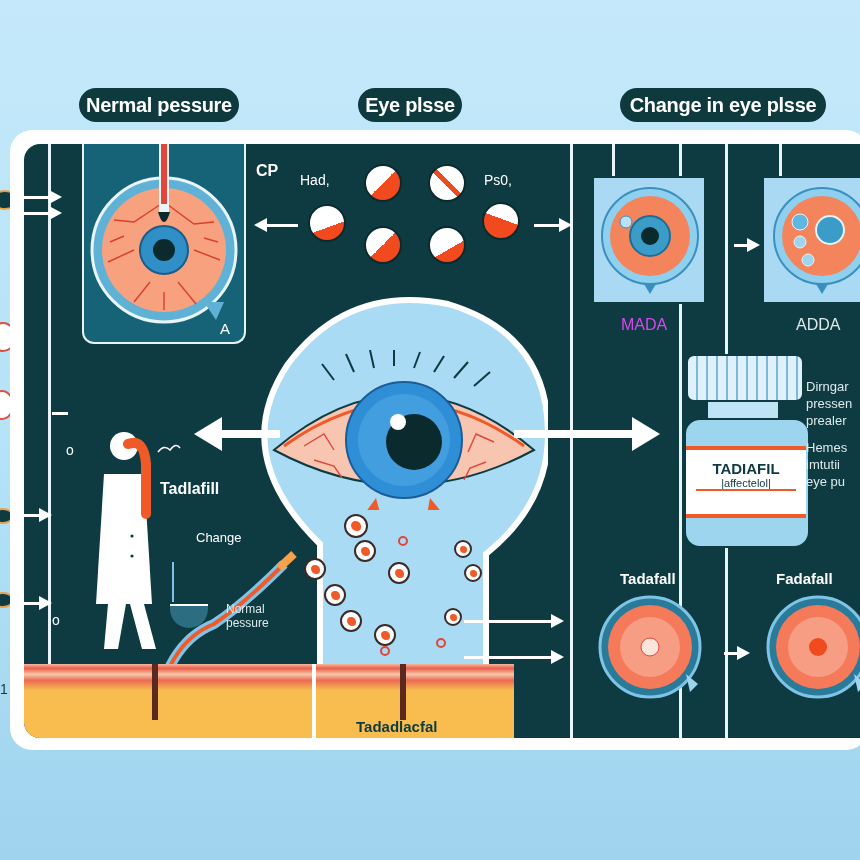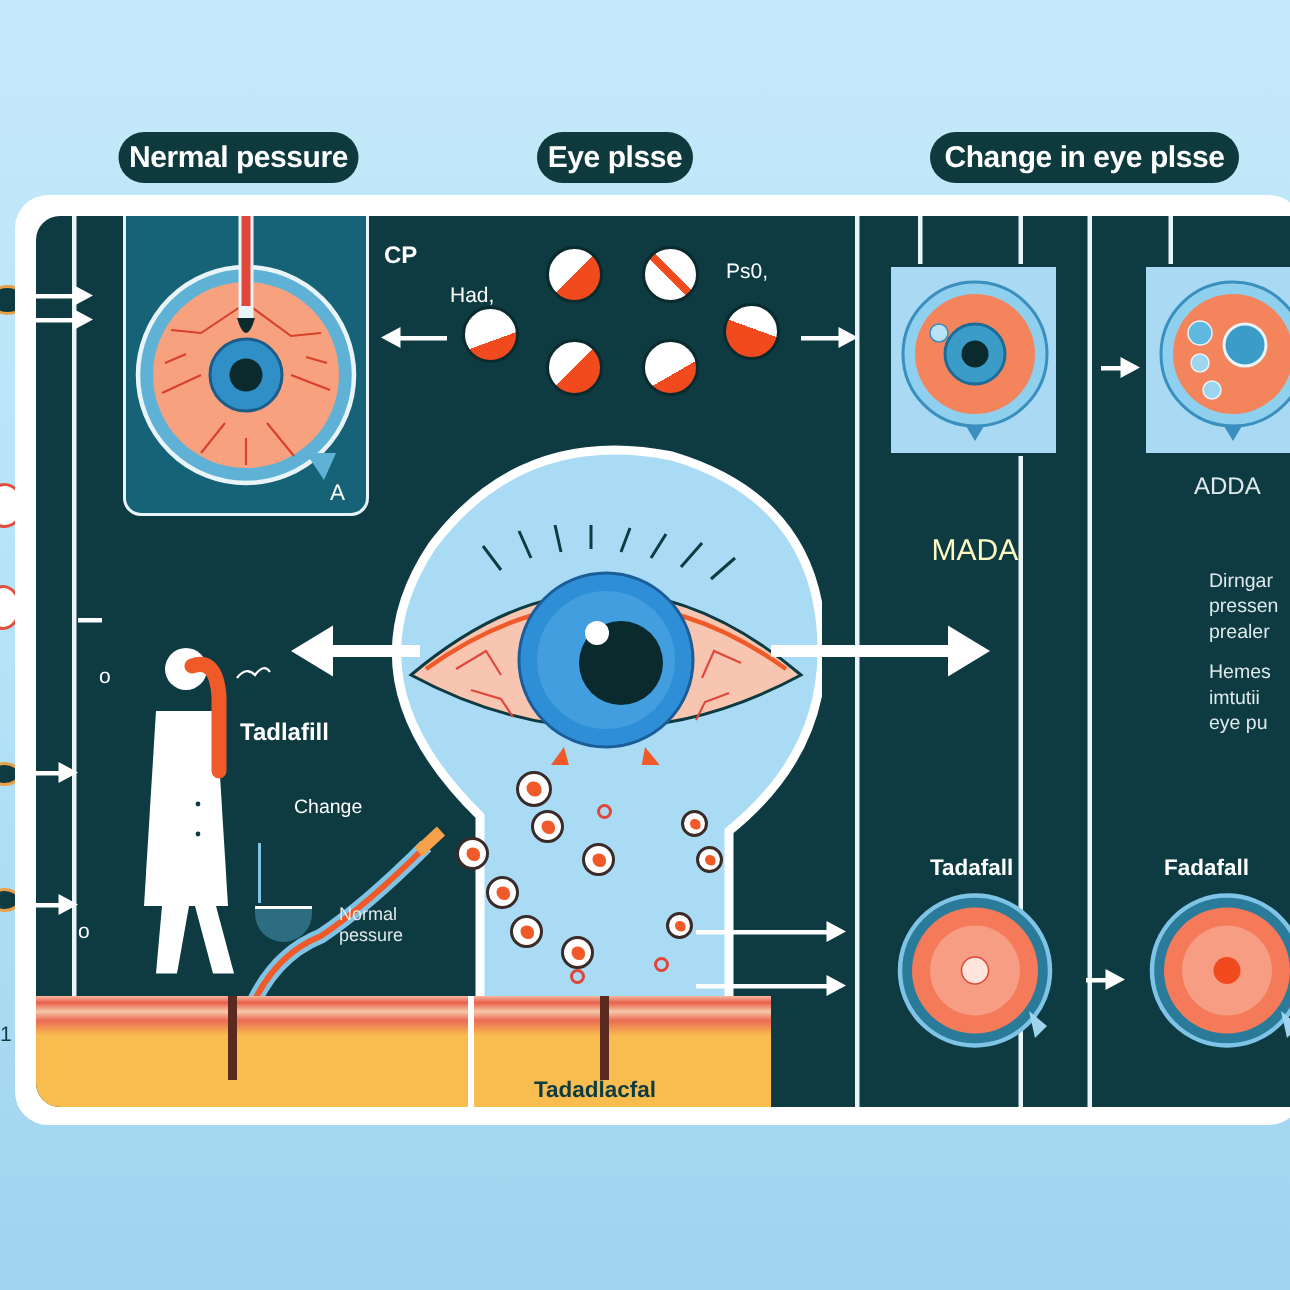--- a/index.html
+++ b/index.html
@@ -102,42 +102,42 @@
       <rect x="77" y="0" width="6" height="62" fill="#e0463a"></rect>
       <path d="M74 70 Q80 90 86 70 Z" fill="#0a2a2e"></path>
       <circle cx="80" cy="108" r="24" fill="#2f8fc6" stroke="#1b5d88" stroke-width="2"></circle>
       <circle cx="80" cy="108" r="11" fill="#0a2a2e"></circle>
       <path d="M120 160 L132 178 L140 160 Z" fill="#5fb2d6"></path>
     </svg>
     <div class="lbl" style="left:136px; top:178px; font-size:15px;">A</div>
   </div>
 
   <div class="lbl" style="left:232px; top:18px; font-size:16px; font-weight:bold;">CP</div>
-  <div class="lbl" style="left:276px; top:28px; font-size:14px;margin-top:16px;">Had,</div>
+  <div class="lbl" style="left:276px; top:28px; font-size:14px;">Had,</div>
   <div class="lbl" style="left:460px; top:28px; font-size:14px;">Ps0,</div>
   <div class="arrow l" style="left:242px; top:80px; width:32px;"></div>
   <div class="arrow r" style="left:510px; top:80px; width:26px;"></div>
   <div class="pill-icon" style="left:340px; top:20px; background:linear-gradient(135deg,#fff 50%,#f04a1e 50%);"></div>
   <div class="pill-icon" style="left:404px; top:20px; background:linear-gradient(45deg,#fff 45%,#f04a1e 45%,#f04a1e 55%,#fff 55%);"></div>
   <div class="pill-icon" style="left:284px; top:60px; background:linear-gradient(160deg,#fff 60%,#f04a1e 60%);"></div>
   <div class="pill-icon" style="left:458px; top:58px; background:linear-gradient(200deg,#fff 45%,#f04a1e 45%);"></div>
   <div class="pill-icon" style="left:340px; top:82px; background:linear-gradient(135deg,#fff 50%,#f04a1e 50%);"></div>
   <div class="pill-icon" style="left:404px; top:82px; background:linear-gradient(150deg,#fff 60%,#f04a1e 60%);"></div>
 
   <div class="abs" style="left:568px; top:32px; width:110px; height:124px; background:#a9d9f3; border:2px solid #0d3b41;">
     <svg width="110" height="124" viewBox="0 0 110 124">
       <circle cx="56" cy="58" r="48" fill="#8fd0ee" stroke="#3a8fbf" stroke-width="2"></circle>
       <circle cx="56" cy="58" r="40" fill="#f4845c"></circle>
       <circle cx="56" cy="58" r="20" fill="#3b9cc8" stroke="#1b6d98" stroke-width="2"></circle>
       <circle cx="56" cy="58" r="9" fill="#0a2a2e"></circle>
       <circle cx="32" cy="44" r="6" fill="#b9e2f6" stroke="#3a8fbf" stroke-width="1"></circle>
       <path d="M50 106 L56 116 L62 106 Z" fill="#3a8fbf"></path>
     </svg>
   </div>
-  <div class="lbl" style="left:597px; top:172px; font-size:20px; color:#fef9c3;margin-top:40px;">MADA</div>
+  <div class="lbl" style="left:597px; top:172px; font-size:16px; color:#d946ef;">MADA</div>
   <div class="arrow r" style="left:710px; top:100px; width:14px;"></div>
   <div class="abs" style="left:738px; top:32px; width:100px; height:124px; background:#a9d9f3; border:2px solid #0d3b41;">
     <svg width="100" height="124" viewBox="0 0 100 124">
       <circle cx="58" cy="58" r="48" fill="#8fd0ee" stroke="#3a8fbf" stroke-width="2"></circle>
       <circle cx="58" cy="58" r="40" fill="#f4845c"></circle>
       <circle cx="36" cy="44" r="8" fill="#5fb8e0" stroke="#e8f4f8"></circle>
       <circle cx="36" cy="64" r="6" fill="#9dd4ee" stroke="#e8f4f8"></circle>
       <circle cx="44" cy="82" r="6" fill="#9dd4ee" stroke="#e8f4f8"></circle>
       <circle cx="66" cy="52" r="14" fill="#3b9cc8" stroke="#e8f4f8" stroke-width="2"></circle>
       <path d="M52 106 L58 116 L64 106 Z" fill="#3a8fbf"></path>
@@ -229,20 +229,29 @@
 
   <div class="arrow r" style="left:440px; top:476px; width:88px;"></div>
   <div class="arrow r" style="left:440px; top:512px; width:88px;"></div>
 
   <div class="abs" style="left:0; top:520px; width:490px; height:74px; background:linear-gradient(180deg,#f5b7a0 0%, #e8604a 6%, #f6c7a8 14%, #ec6b55 22%, #f9bd4f 36%, #f9bd4f 100%);"></div>
   <div class="abs" style="left:288px; top:520px; width:4px; height:74px; background:#fff;"></div>
   <div class="abs" style="left:128px; top:520px; width:6px; height:56px; background:#5a2a20;"></div>
   <div class="abs" style="left:376px; top:520px; width:6px; height:56px; background:#5a2a20;"></div>
   <div class="lbl-dark" style="left:332px; top:574px; font-size:15px;">Tadadlacfal</div>
 
+  <div class="abs" style="left:660px; top:210px; width:130px; height:190px;">
+    <div style="position:absolute; left:2px; top:0; width:114px; height:44px; background:repeating-linear-gradient(90deg,#dff2fb 0 8px,#7fb8d6 8px 10px); border:2px solid #0d3b41; border-radius:8px;"></div>
+    <div style="position:absolute; left:24px; top:48px; width:70px; height:20px; background:#bfe4f5;"></div>
+    <div style="position:absolute; left:0; top:64px; width:122px; height:126px; background:#9dd4ee; border:2px solid #0d3b41; border-radius:16px;"></div>
+    <div style="position:absolute; left:2px; top:92px; width:120px; height:64px; background:#fff; border-top:4px solid #f05a28; border-bottom:4px solid #f05a28;">
+      <div style="text-align:center; font-weight:bold; color:#0d3b41; font-size:15px; margin-top:10px;">TADIAFIL</div>
+      <div style="text-align:center; color:#0d3b41; font-size:11px; border-bottom:2px solid #f05a28; margin:0 10px;">|affectelol|</div>
+    </div>
+  </div>
 
   <div class="lbl" style="left:596px; top:426px; font-size:15px; font-weight:bold;">Tadafall</div>
   <div class="lbl" style="left:752px; top:426px; font-size:15px; font-weight:bold;">Fadafall</div>
   <svg class="abs" style="left:566px; top:448px;" width="120" height="110" viewBox="0 0 120 110">
     <circle cx="60" cy="55" r="50" fill="#2a7a9a" stroke="#7fc4e6" stroke-width="3"></circle>
     <circle cx="60" cy="55" r="42" fill="#f57a5a"></circle>
     <circle cx="60" cy="55" r="30" fill="#f8b4a0" opacity="0.6"></circle>
     <circle cx="60" cy="55" r="9" fill="#fde5dc" stroke="#e0463a" stroke-width="1"></circle>
     <path d="M96 82 L108 92 L100 100 Z" fill="#9dd4ee"></path>
   </svg>

